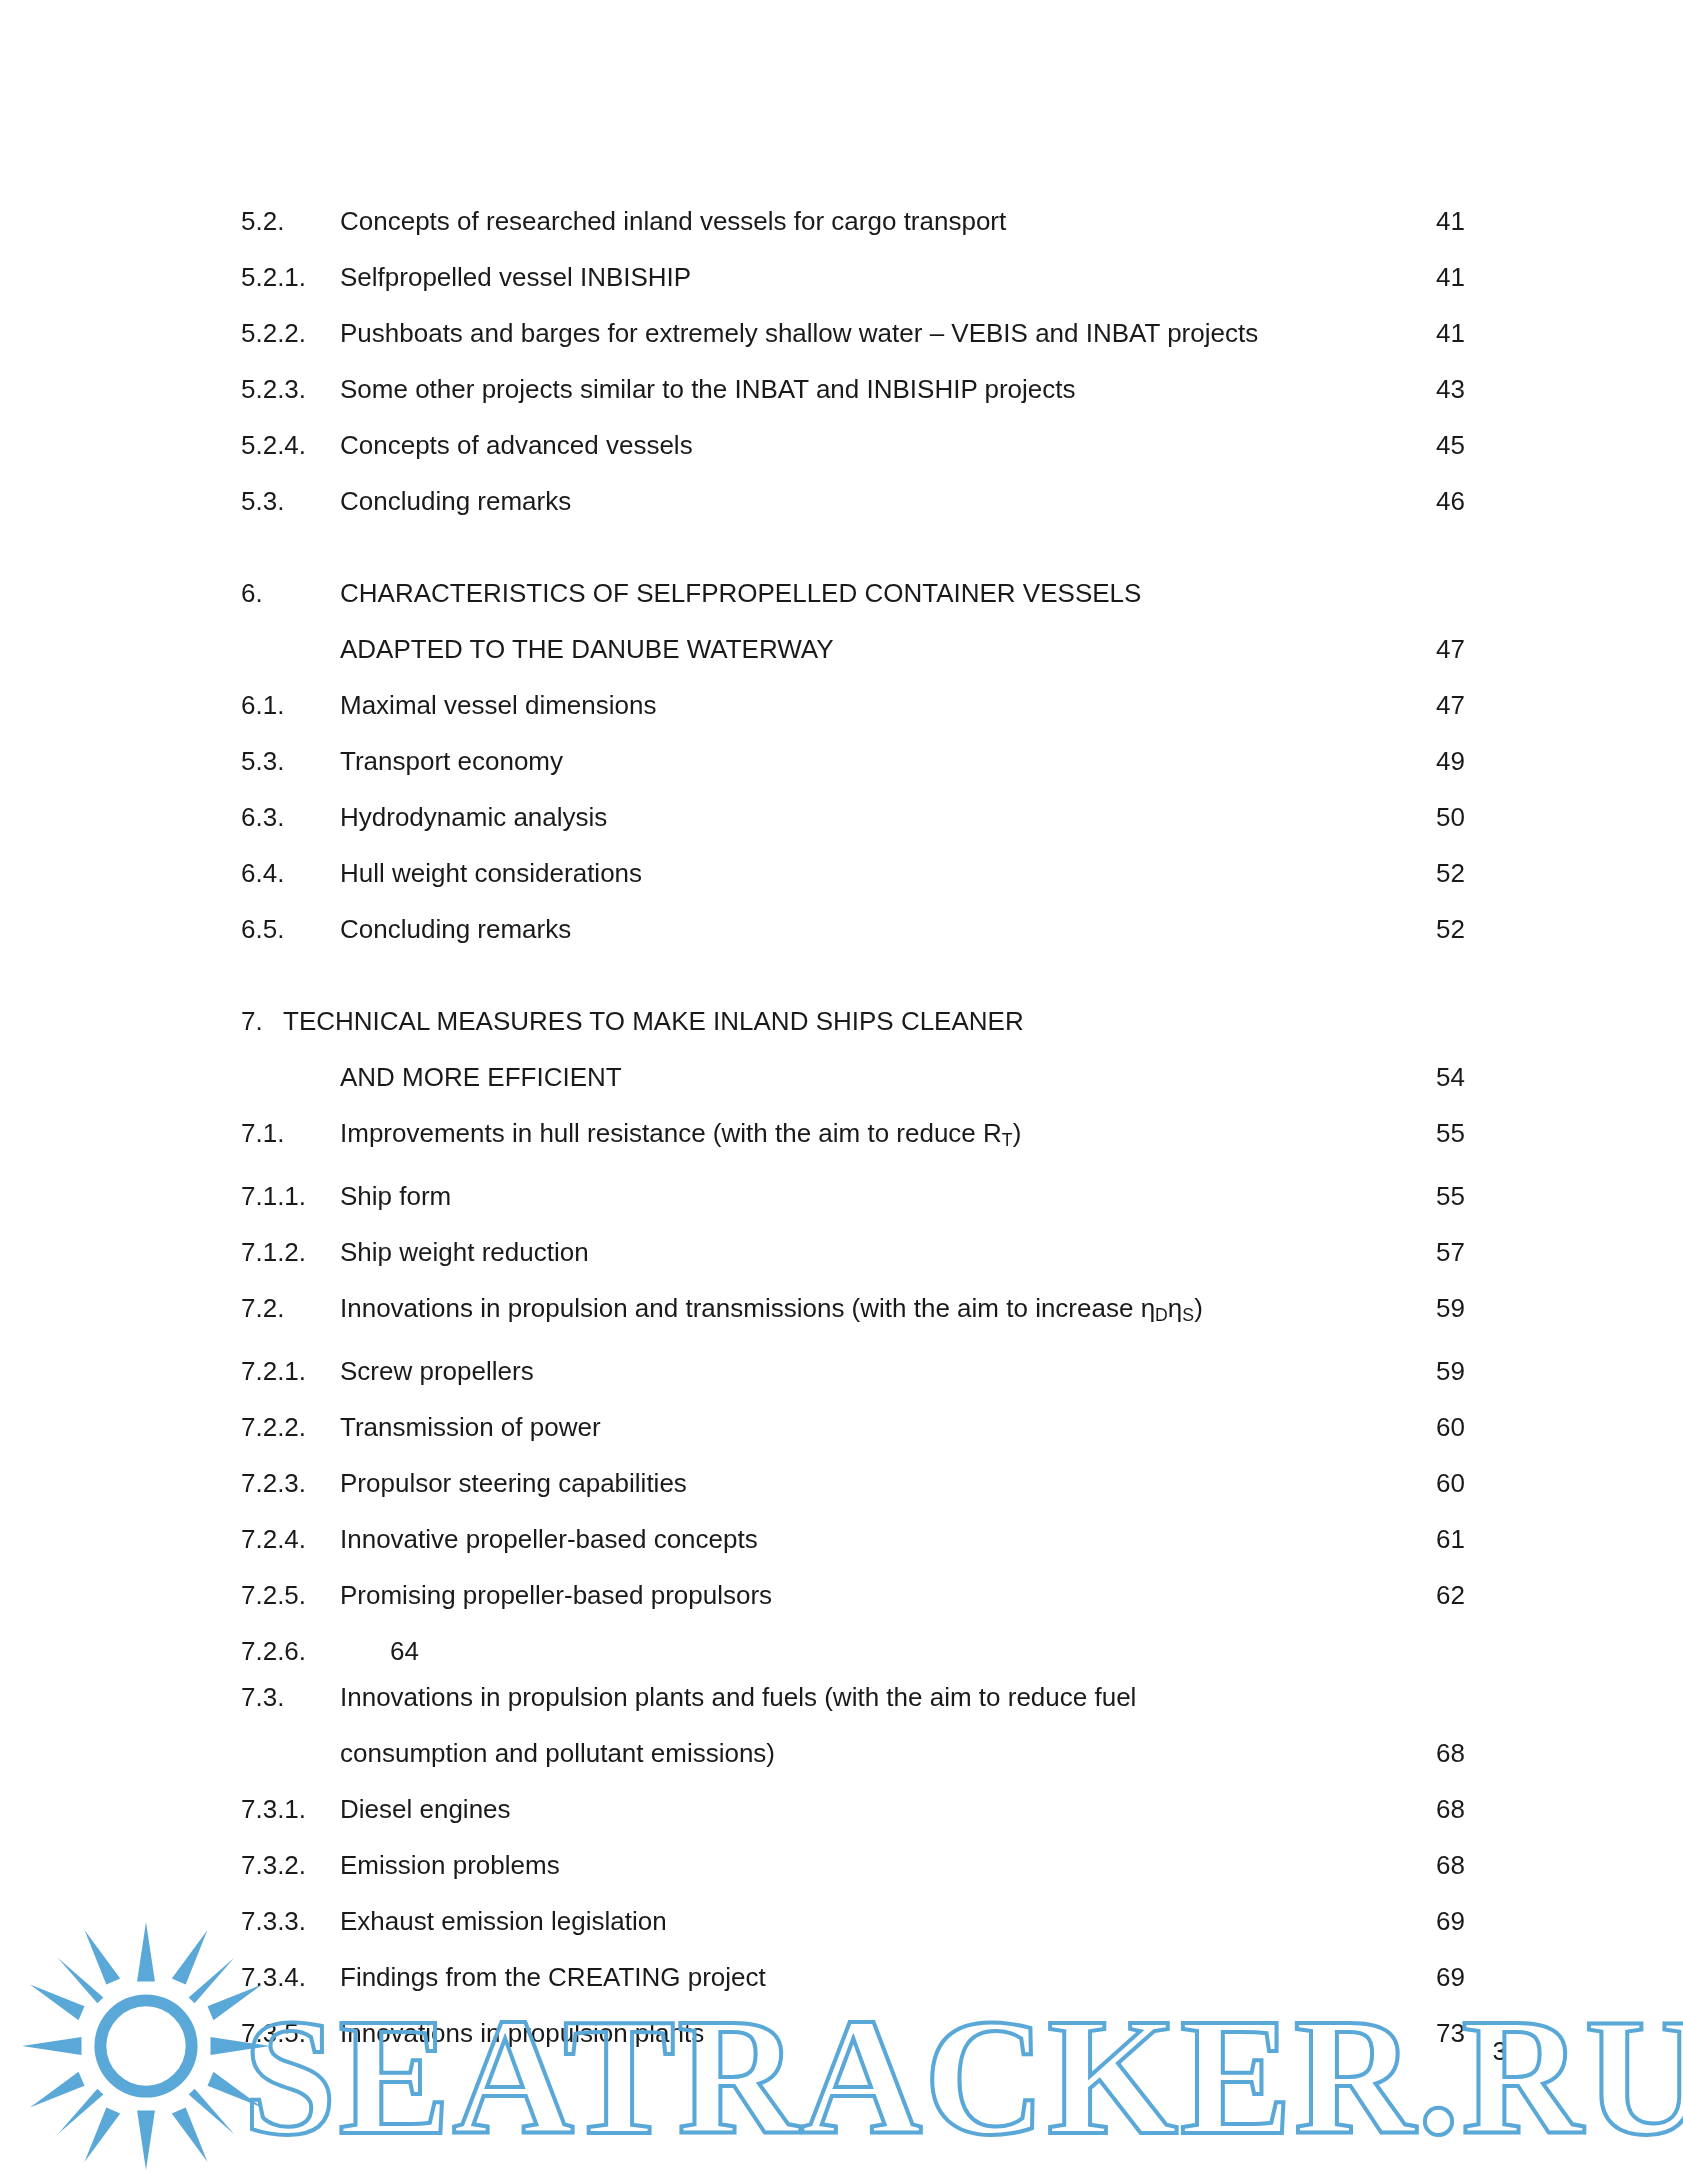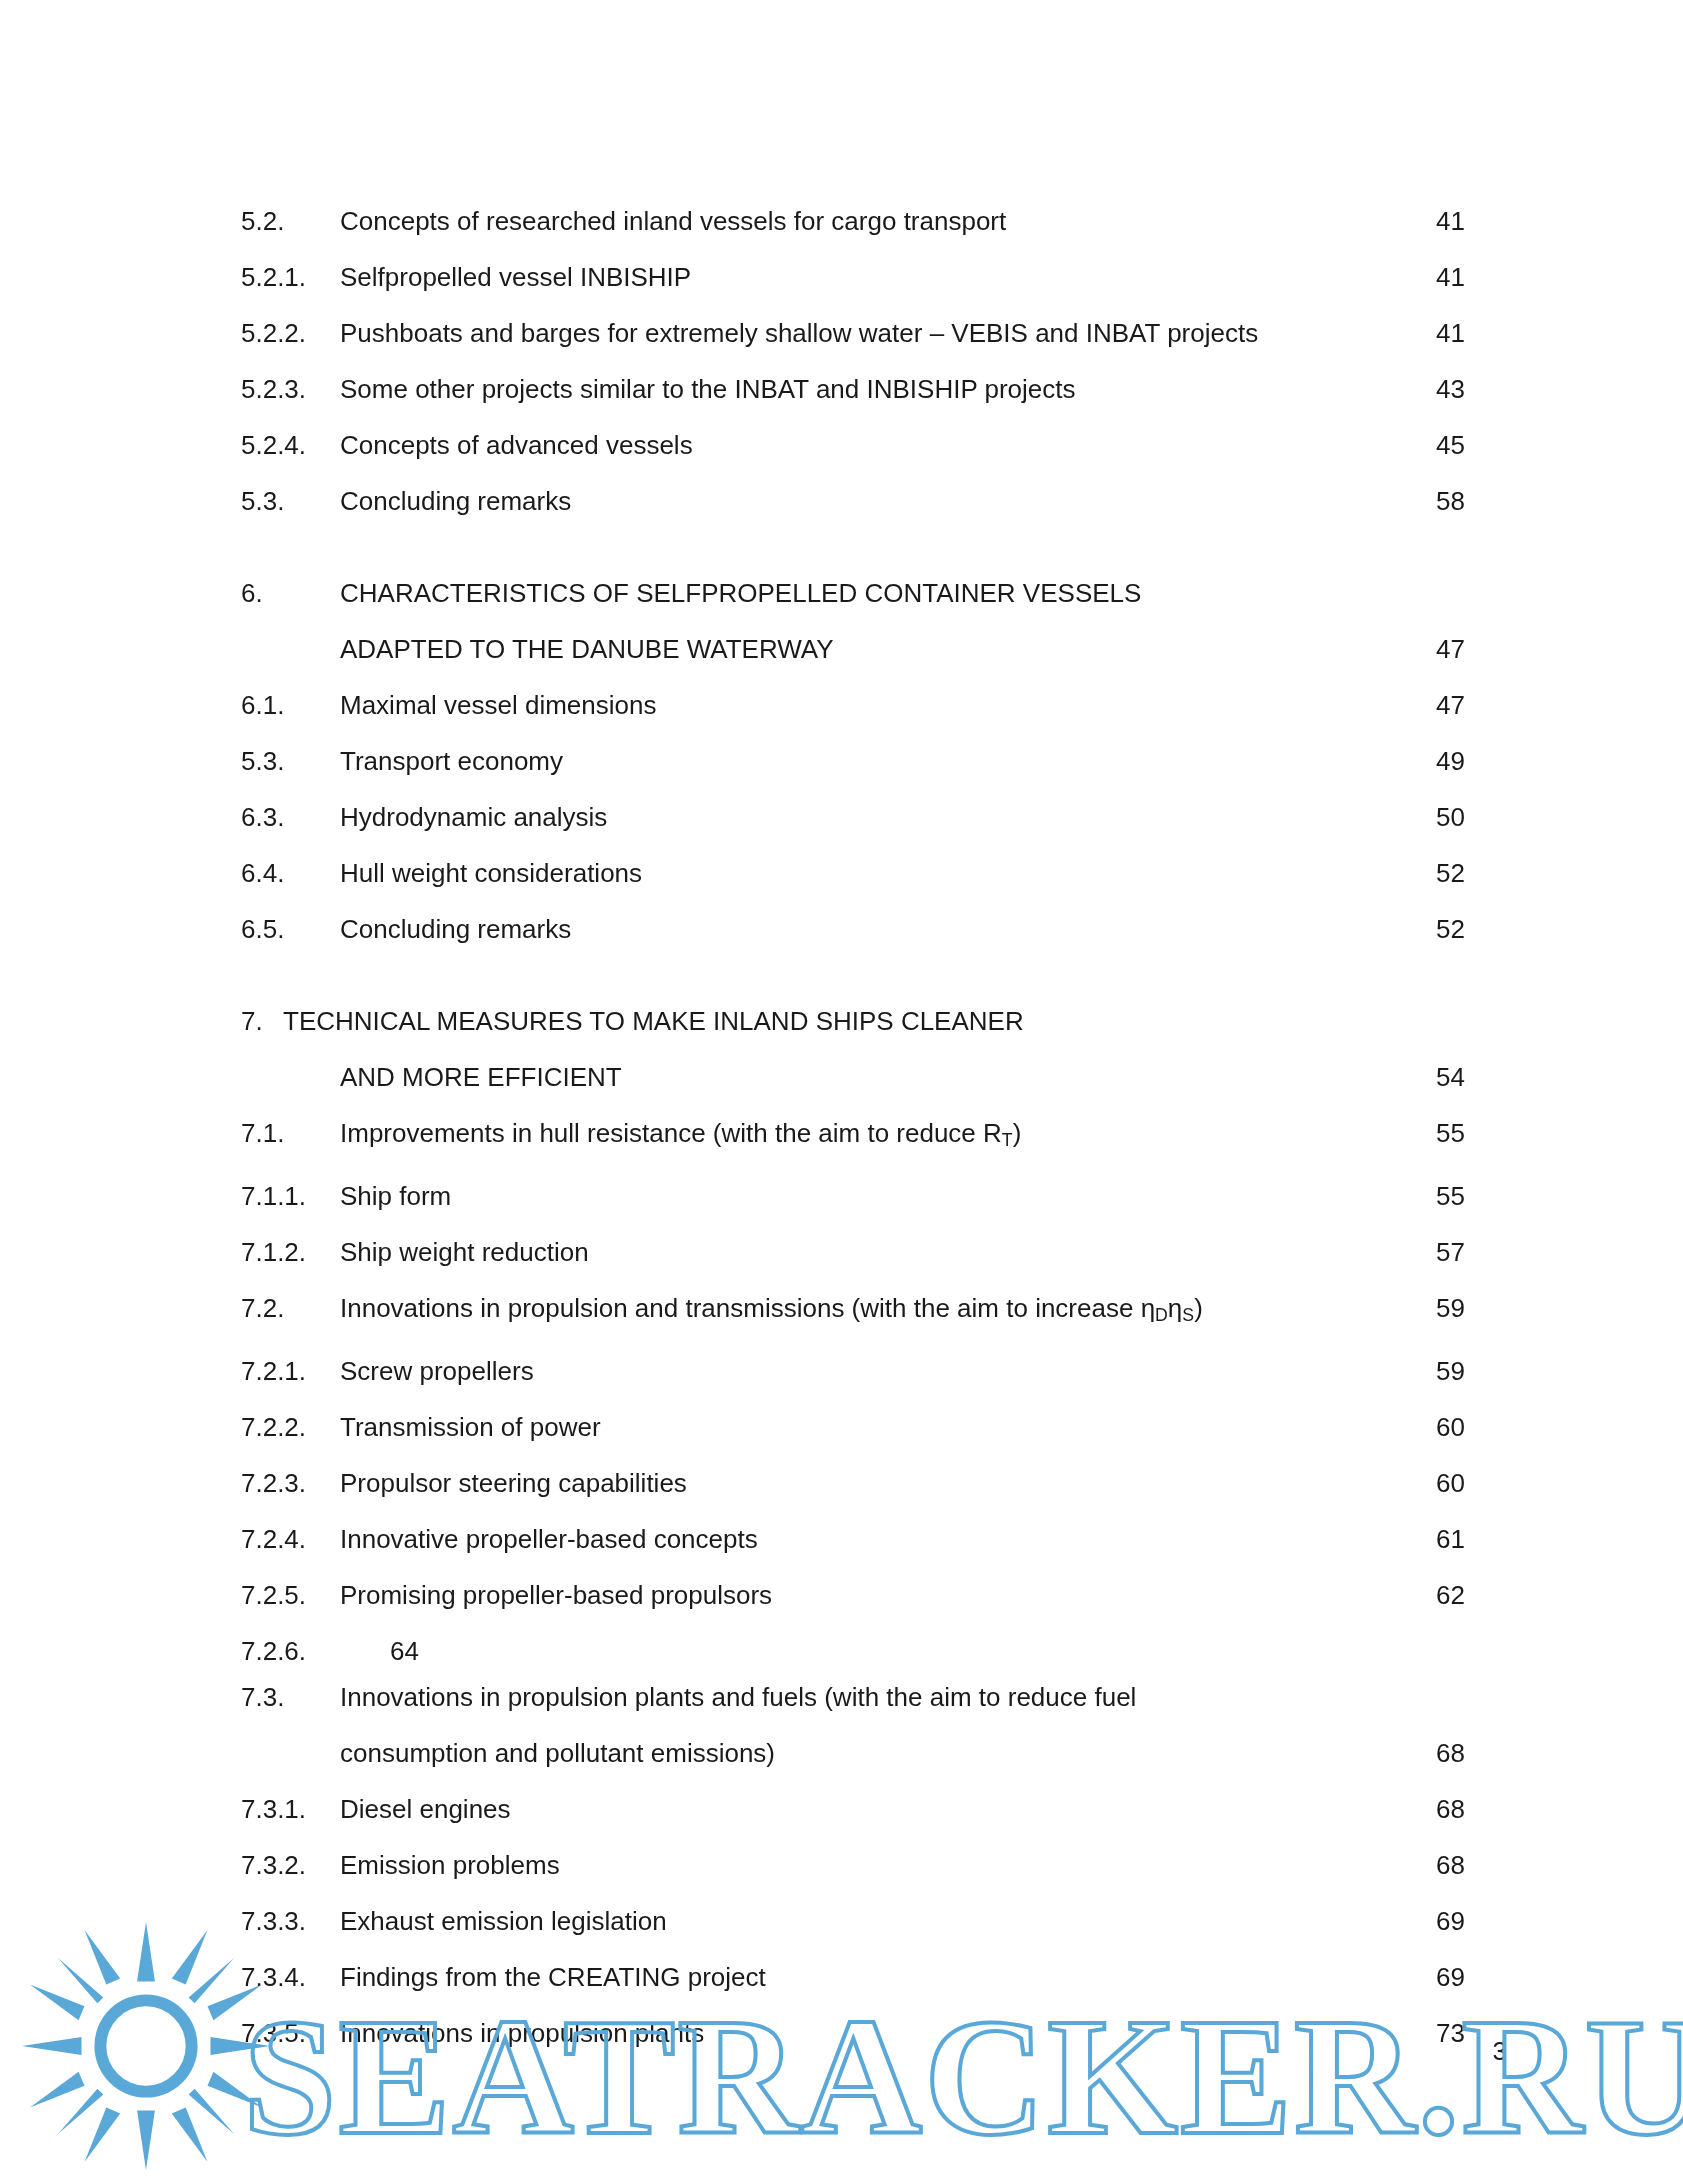--- a/index.html
+++ b/index.html
@@ -120,21 +120,21 @@
         <span class="pg">43</span>
       </div>
       <div class="toc-row">
         <span class="num">5.2.4.</span>
         <span class="txt">Concepts of advanced vessels</span>
         <span class="pg">45</span>
       </div>
       <div class="toc-row bold">
         <span class="num">5.3.</span>
         <span class="txt">Concluding remarks</span>
-        <span class="pg">58</span>
+        <span class="pg">46</span>
       </div>
       <div class="toc-row bold gap-before">
         <span class="num">6.</span>
         <span class="txt">CHARACTERISTICS OF SELFPROPELLED CONTAINER VESSELS</span>
         <span class="pg"></span>
       </div>
       <div class="toc-row bold">
         <span class="num"></span>
         <span class="txt">ADAPTED TO THE DANUBE WATERWAY</span>
         <span class="pg">47</span>

